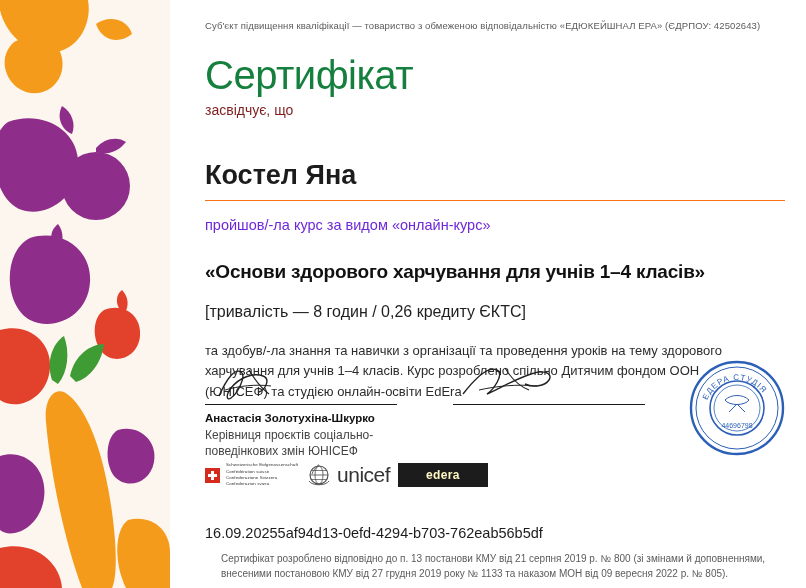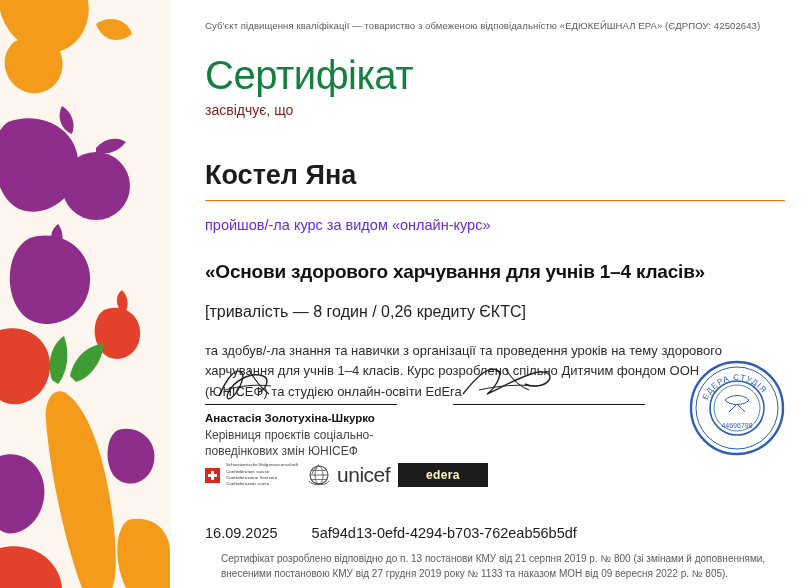--- a/index.html
+++ b/index.html
@@ -203,21 +203,20 @@
     letter-spacing: 0.3px;
   }
 
   
   .footer-row {
     position: absolute;
     left: 0;
     top: 525px;
     display: flex;
     align-items: baseline;
-    gap: 34px;
     font-size: 14.5px;
     color: #1c1c1c;
   }
   .footer-note {
     position: absolute;
     left: 16px;
     top: 552px;
     width: 560px;
     font-size: 10px;
     color: #5b5b5b;

